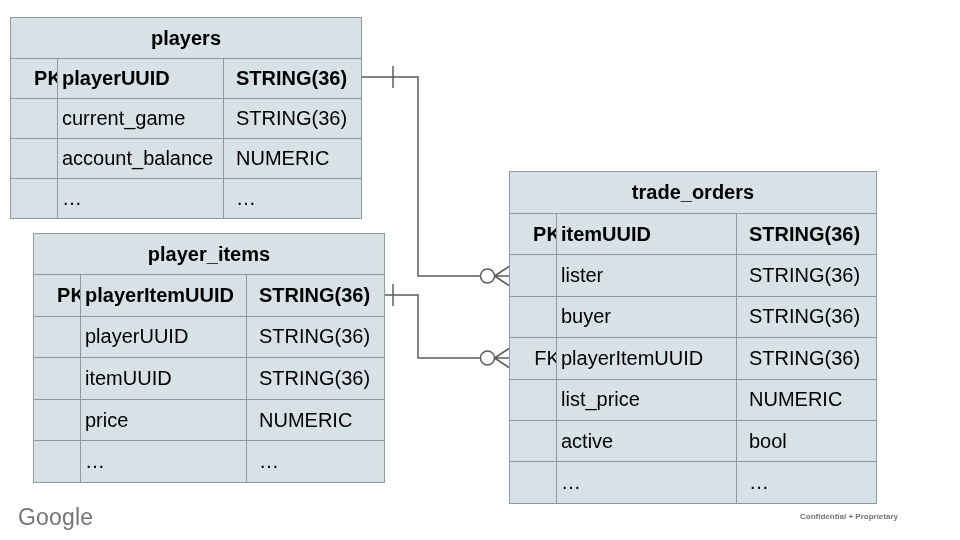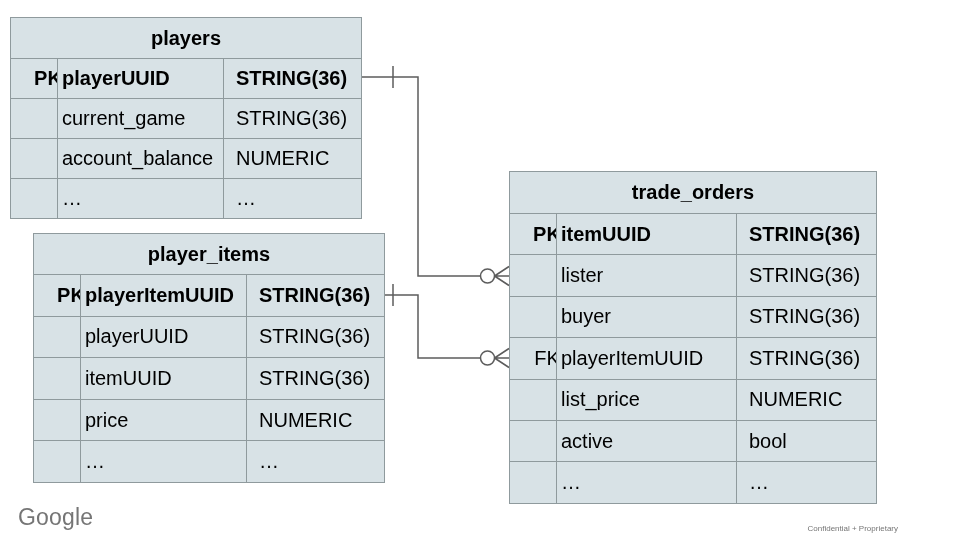--- a/index.html
+++ b/index.html
@@ -63,23 +63,24 @@
   .td.key{width:46px;justify-content:center;}
   .td.name{width:166px;padding-left:4px;border-left:1px solid var(--border);}
   .td.type{flex:1;padding-left:12px;border-left:1px solid var(--border);}
   .t-trade-orders .td.name{width:180px;}
   .google-logo{
     position:absolute;left:18px;top:504px;
     font-size:23px;letter-spacing:0.2px;
     color:var(--footer-gray);
   }
   .conf-note{
-    position:absolute;right:62px;top:524px;
+    position:absolute;right:62px;top:512px;
     font-size:8px;
     color:var(--footer-gray);
+    font-weight:bold;
   }
 </style>
 </head>
 <body>
 
 <div class="slide">
 
   <svg class="connectors" viewBox="0 0 960 540" xmlns="http://www.w3.org/2000/svg">
     <g>
       <path class="ln" d="M362,77 H418 V276 H480.5"></path>

